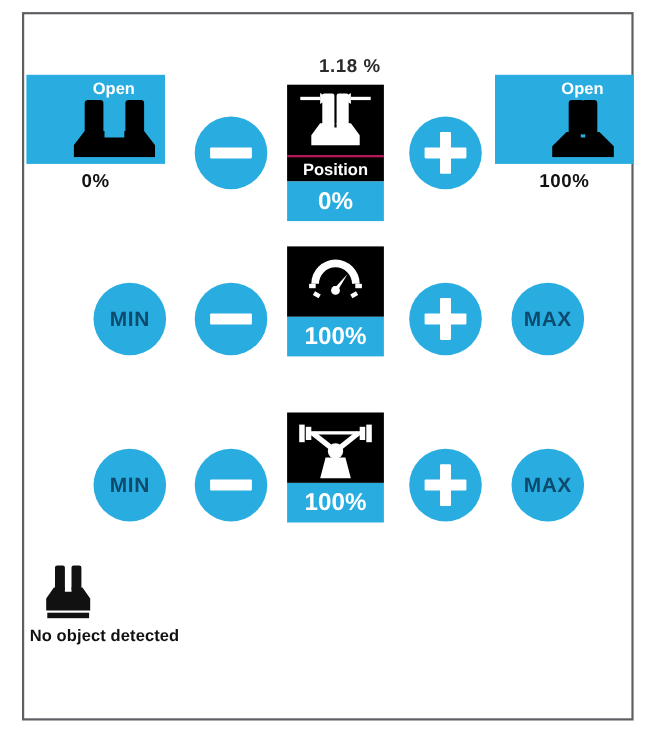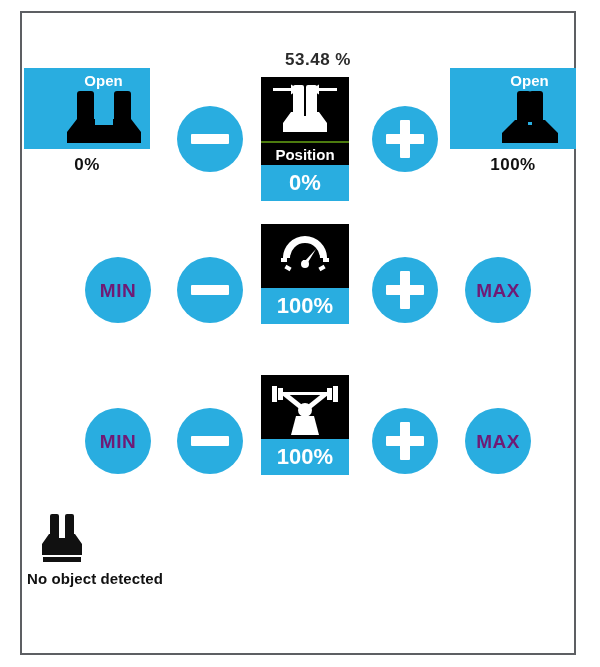--- a/index.html
+++ b/index.html
@@ -27,21 +27,21 @@
   }
 
   
   .abs { position: absolute; }
   .circle-btn {
     border-radius: 50%;
     background: var(--accent);
     display: flex;
     align-items: center;
     justify-content: center;
-    color: #701a75;
+    color: #0c4a6e;
     font-weight: bold;
     user-select: none;
   }
   .circle-btn .lbl {
     font-size: 19px;
     letter-spacing: 0.5px;
     line-height: 1;
   }
 
   
@@ -108,21 +108,21 @@
   .stack .name-box {
     width: 88px;
     height: 24px;
     background: #000000;
     color: #ffffff;
     font-size: 15px;
     font-weight: bold;
     display: flex;
     align-items: center;
     justify-content: center;
-    border-top: 2px solid #4d7c0f;
+    border-top: 2px solid #be185d;
     box-sizing: border-box;
   }
   .stack .val-box {
     width: 88px;
     height: 36px;
     background: var(--accent);
     color: #ffffff;
     font-size: 22px;
     font-weight: bold;
     display: flex;
@@ -152,21 +152,21 @@
     letter-spacing: 0.1px;
     white-space: nowrap;
   }
 </style>
 </head>
 <body>
 
 <div id="root">
   <div class="frame">
 
-    <div class="abs top-readout" style="left:236px; top:37px;">53.48 %</div>
+    <div class="abs top-readout" style="left:236px; top:37px;">1.18 %</div>
 
     <div class="abs" style="left:2px; top:55px;">
       <div class="side-btn" style="--accent:#29ADE0;">
         <span class="cap">Open</span>
         <svg width="74" height="54" viewBox="0 0 74 54">
 
           <path d="M13 2 h11 a3 3 0 0 1 3 3 v27 h-17 v-27 a3 3 0 0 1 3 -3 z" fill="#000"></path>
 
           <path d="M50 2 h11 a3 3 0 0 1 3 3 v27 h-17 v-27 a3 3 0 0 1 3 -3 z" fill="#000"></path>
 

